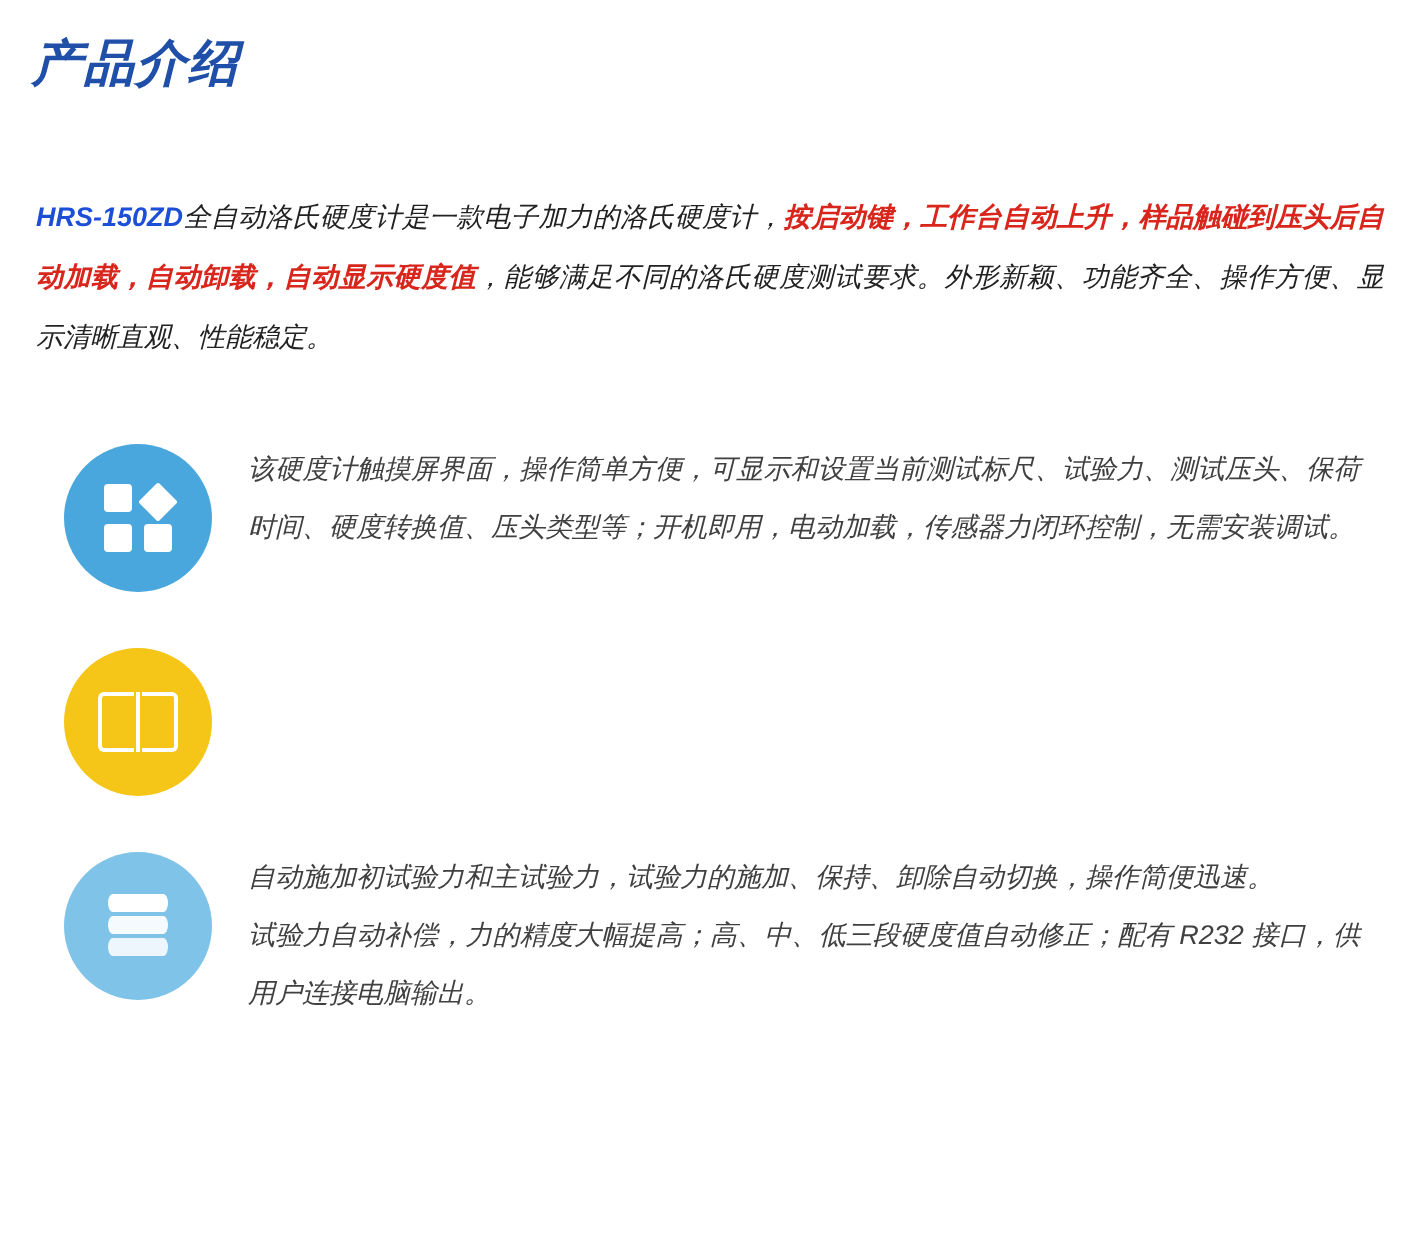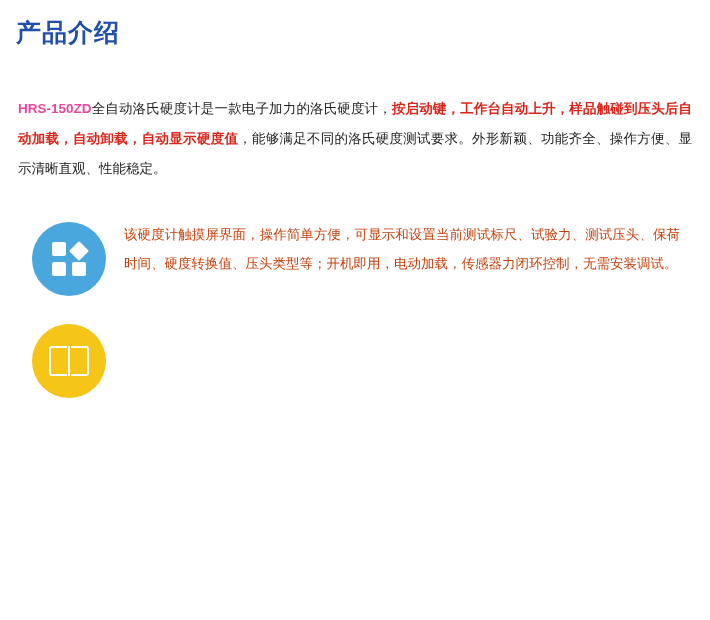--- a/index.html
+++ b/index.html
@@ -13,20 +13,21 @@
     font-family: "Liberation Sans", sans-serif;
     color: #333333;
     overflow: hidden;
   }
   .page {
     position: relative;
     width: 710px;
     height: 620px;
     box-sizing: border-box;
     padding: 10px 14px 0 14px;
+    font-style: italic;
   }
   .title-cn {
     font-size: 25px;
     font-weight: bold;
     color: #1f4fa8;
     letter-spacing: 1px;
     line-height: 32px;
     margin: 6px 0 2px 2px;
   }
   .title-en {
@@ -39,21 +40,21 @@
   }
   .intro {
     margin: 46px 4px 0 4px;
     font-size: 13.5px;
     line-height: 30px;
     color: #222222;
     text-align: justify;
   }
   .intro .model {
     font-weight: bold;
-    color: #ec4899;
+    color: #1d4ed8;
   }
   .intro .hl {
     color: #d9261c;
     font-weight: bold;
   }
   .features {
     margin-top: 36px;
   }
   .feature {
     display: flex;
@@ -70,21 +71,21 @@
     align-items: center;
     justify-content: center;
   }
   .icon-blue { background: #4aa7dd; }
   .icon-yellow { background: #f5c518; }
   .icon-lightblue { background: #7fc3e8; }
   .feature-text {
     flex: 1 1 auto;
     font-size: 13.5px;
     line-height: 29px;
-    color: #c2410c;
+    color: #404040;
     text-align: justify;
     padding-right: 16px;
   }
   .feature-text p {
     margin: 0;
   }
   
   .grid-icon {
     width: 34px;
     height: 34px;
@@ -186,15 +187,28 @@
     <div class="feature">
       <div class="feature-icon icon-yellow">
         <div class="book-icon">
           <span class="left"></span>
           <b></b>
           <span class="right"></span>
         </div>
       </div>
     </div>
 
+    <div class="feature">
+      <div class="feature-icon icon-lightblue">
+        <div class="layers-icon">
+          <u class="l1"></u>
+          <u class="l2"></u>
+          <u class="l3"></u>
+        </div>
+      </div>
+      <div class="feature-text">
+        <p>自动施加初试验力和主试验力，试验力的施加、保持、卸除自动切换，操作简便迅速。</p>
+        <p>试验力自动补偿，力的精度大幅提高；高、中、低三段硬度值自动修正；配有 R232 接口，供用户连接电脑输出。</p>
+      </div>
+    </div>
 
   </div>
 </div>
 
 </body></html>

